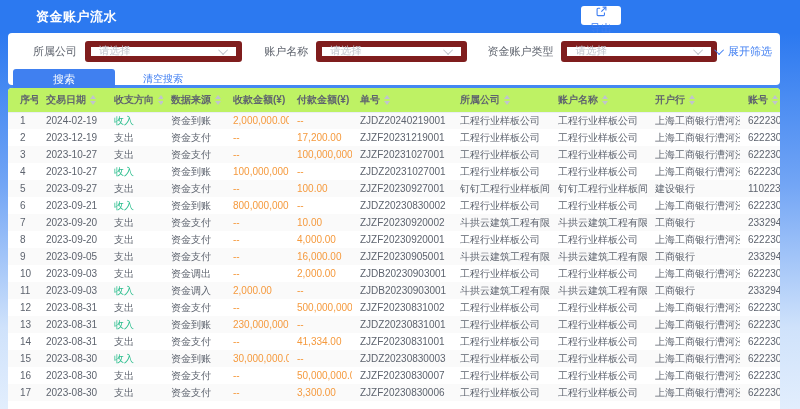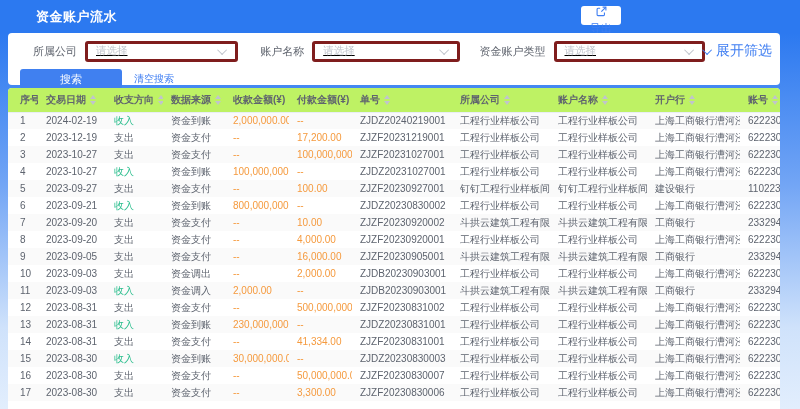--- a/index.html
+++ b/index.html
@@ -23,34 +23,34 @@
   .export-btn svg { display: block; }
 
   
   .filter-card {
     position: absolute; left: 8px; top: 33px; width: 772px; height: 52px;
     background: #ffffff; border-radius: 4px; padding: 7px 8px 0 0;
   }
   .filter-row { display: flex; align-items: center; padding-left: 25px; height: 22px; }
   .f-label { font-size: 11px; color: #5f646e; margin-right: 8px; white-space: nowrap; }
   .f-select {
-    height: 21px; border: 3px solid #7f1d1d; border-radius: 3px; background: #fff;
+    height: 21px; border: 6px solid #7f1d1d; border-radius: 3px; background: #fff;
     display: flex; align-items: center; justify-content: space-between;
-    padding: 0 8px; cursor: pointer; text-decoration: underline;
+    padding: 0 8px; cursor: pointer;
   }
   .f-select .ph { font-size: 10.5px; color: #c0c4cc; }
   .chev { width: 7px; height: 7px; border-left: 1.5px solid #c0c4cc; border-bottom: 1.5px solid #c0c4cc;
     transform: rotate(-45deg) translateY(-2px); display: inline-block; }
   .w1 { width: 180px; margin-right: 22px; }
   .w2 { width: 173px; margin-right: 20px; }
   .w3 { width: 178px; }
   .expand-link { margin-left: auto; display: flex; align-items: center; gap: 4px;
-    color: #3f7ef2; font-size: 14px; cursor: pointer; white-space: nowrap; }
+    color: #3f7ef2; font-size: 11px; cursor: pointer; white-space: nowrap; }
   .expand-link .chev { border-color: #3f7ef2; }
-  .btn-row { display: flex; align-items: center; padding-left: 12px; margin-top: 7px; }
+  .btn-row { display: flex; align-items: center; padding-left: 5px; margin-top: 7px; gap: 16px; }
   .search-btn {
     width: 102px; height: 20px; background: #4080f0; color: #fff; border: none; border-radius: 3px;
     font-size: 11px; cursor: pointer; font-family: inherit;
   }
   .clear-btn {
     margin-left: 12px; background: transparent; border: none; color: #3f7ef2;
     font-size: 10px; cursor: pointer; font-family: Liberation Mono, monospace;
   }
 
   

